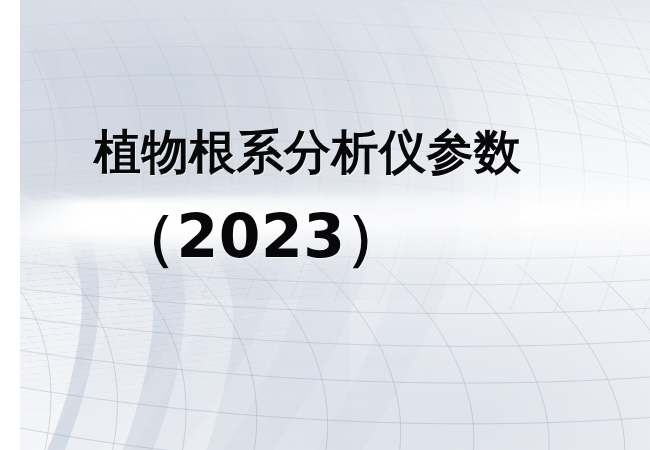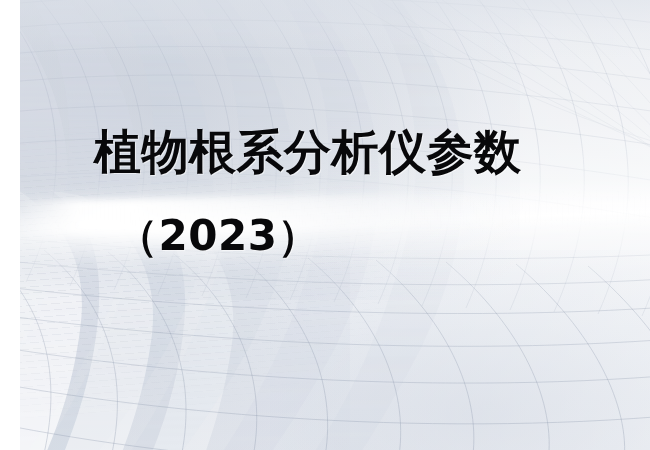--- a/index.html
+++ b/index.html
@@ -167,21 +167,21 @@
     letter-spacing: 0.5px;
     color: #08080a;
     white-space: nowrap;
     text-shadow: 1px 1px 0 rgba(255,255,255,0.55);
   }
   .title-line2 {
     position: absolute;
     left: 96px;
     top: 208px;
     font-family: "DejaVu Sans", "Liberation Sans", sans-serif;
-    font-size: 42px;
+    font-size: 60px;
     font-weight: 700;
     line-height: 56px;
     letter-spacing: 0.5px;
     color: #08080a;
     white-space: nowrap;
     text-shadow: 1px 1px 0 rgba(255,255,255,0.55);
   }
 </style>
 </head>
 <body>

